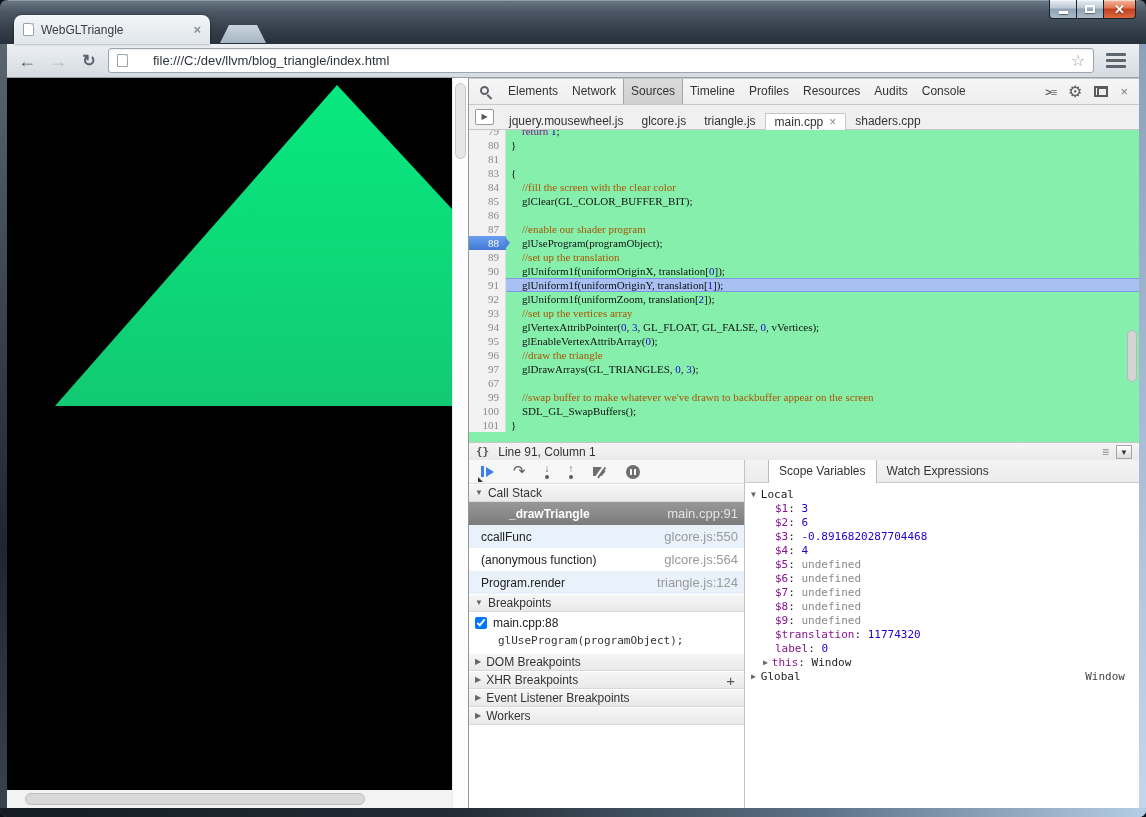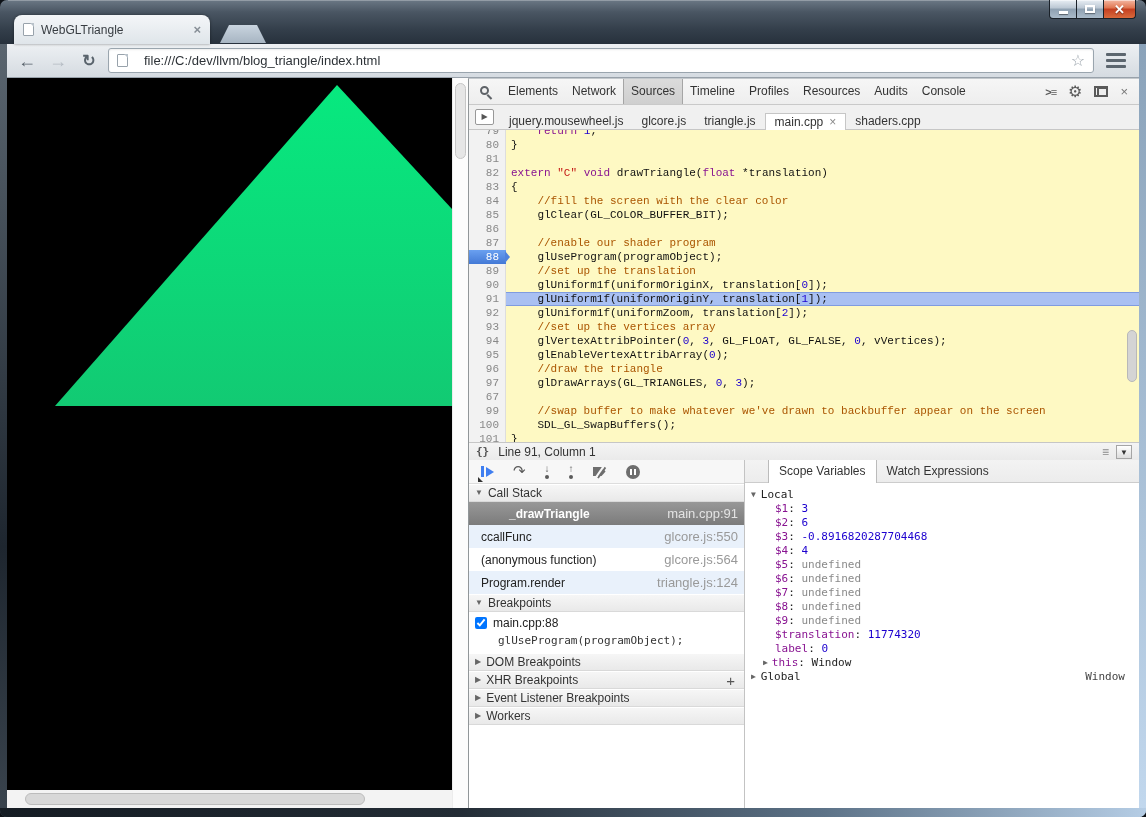--- a/index.html
+++ b/index.html
@@ -43,21 +43,21 @@
   .wc .x    { color:#fff; font-size:13px; font-weight:bold; line-height:1; text-shadow:0 1px 1px rgba(0,0,0,.45); }
 
   
   .toolbar { position:absolute; left:7px; right:7px; top:44px; height:34px;
              background:linear-gradient(180deg,#edf0f3,#d5dbe1); border-bottom:1px solid #98a1aa;
              display:flex; align-items:center; padding:0 8px; gap:7px; z-index:1; }
   .nav-btn { font-size:18px; color:#59636c; width:24px; text-align:center; font-weight:bold; line-height:1; }
   .nav-btn.disabled { color:#b5bcc3; }
   .nav-btn.reload { font-size:16px; }
   .urlbar { flex:1; height:25px; background:#fff; border:1px solid #9aa5ae; border-radius:3px;
-            display:flex; align-items:center; padding:0 8px; gap:16px;
+            display:flex; align-items:center; padding:0 8px; gap:25px;
             box-shadow:inset 0 1px 2px rgba(0,0,0,.08); }
   .url-text { flex:1; font-size:13px; color:#2e3338; white-space:nowrap; overflow:hidden; }
   .star { color:#9aa3ab; font-size:16px; line-height:1; }
   .menu-btn { width:30px; height:24px; display:flex; flex-direction:column; justify-content:center;
               gap:3px; padding:0 5px; }
   .menu-btn i { display:block; height:3px; background:#5c666f; border-radius:1px; }
 
   
   .content { position:absolute; left:7px; right:7px; top:78px; bottom:9px; background:#fff;border-radius:19px; }
   .page { position:absolute; left:0; top:0; width:461px; height:100%; background:#fff; }
@@ -94,21 +94,21 @@
 
   .file-tabs { height:25px; flex:none; background:#f0f0f0; border-bottom:1px solid #c6c6c6;
                display:flex; align-items:stretch; padding-left:4px; }
   .nav-toggle { width:19px; height:16px; margin:4px 6px 0 2px; border:1px solid #989898; background:#fff;
                 font-size:8px; color:#555; text-align:center; line-height:14px; border-radius:2px; flex:none; }
   .file-tab { font-size:12px; color:#333; padding:0 9px; display:flex; align-items:center; gap:6px; }
   .file-tab.active { background:#fff; border:1px solid #c6c6c6; border-bottom:none; margin-bottom:-1px; }
   .ft-close { color:#8a8a8a; font-size:12px; line-height:1; }
 
   .editor { position:relative; height:312px; flex:none; overflow:hidden;
-            font-family:Liberation Mono, monospace; font-size:11px; background:#fef9c3; }
+            font-family:Liberation Serif, serif; font-size:11px; background:#86efac; }
   .lines { margin-top:-6px; }
   .code-line { display:flex; height:14px; line-height:14px; }
   .gut { width:37px; flex:none; text-align:right; padding-right:6px; color:#888;
          background:#f2f2f2; border-right:1px solid #ddd; }
   .gut.bp { background:linear-gradient(180deg,#6aa0f0,#4379d6); color:#fff; position:relative;
             border-right-color:transparent; }
   .gut.bp::after { content:''; position:absolute; right:-5px; top:1px; z-index:2;
                    border-left:5px solid #4f83dd; border-top:6px solid transparent; border-bottom:6px solid transparent; }
   .ct { flex:1; white-space:pre; padding-left:5px; color:#111; }
   .code-line.cur .ct { background:#a9c0f2; box-shadow:inset 0 1px 0 #7f9be0, inset 0 -1px 0 #7f9be0; }
@@ -303,24 +303,20 @@
             </div>
             <div class="code-line">
               <span class="gut">80</span>
               <span class="ct"><span class="tok-p">}</span></span>
             </div>
             <div class="code-line">
               <span class="gut">81</span>
               <span class="ct"></span>
             </div>
             <div class="code-line">
-              <span class="gut">82</span>
-              <span class="ct"><span class="tok-k">extern</span><span class="tok-p"> </span><span class="tok-s">"C"</span><span class="tok-p"> </span><span class="tok-k">void</span><span class="tok-p"> drawTriangle(</span><span class="tok-k">float</span><span class="tok-p"> *translation)</span></span>
-            </div>
-            <div class="code-line">
               <span class="gut">83</span>
               <span class="ct"><span class="tok-p">{</span></span>
             </div>
             <div class="code-line">
               <span class="gut">84</span>
               <span class="ct"><span class="tok-c">    //fill the screen with the clear color</span></span>
             </div>
             <div class="code-line">
               <span class="gut">85</span>
               <span class="ct"><span class="tok-p">    glClear(GL_COLOR_BUFFER_BIT);</span></span>

